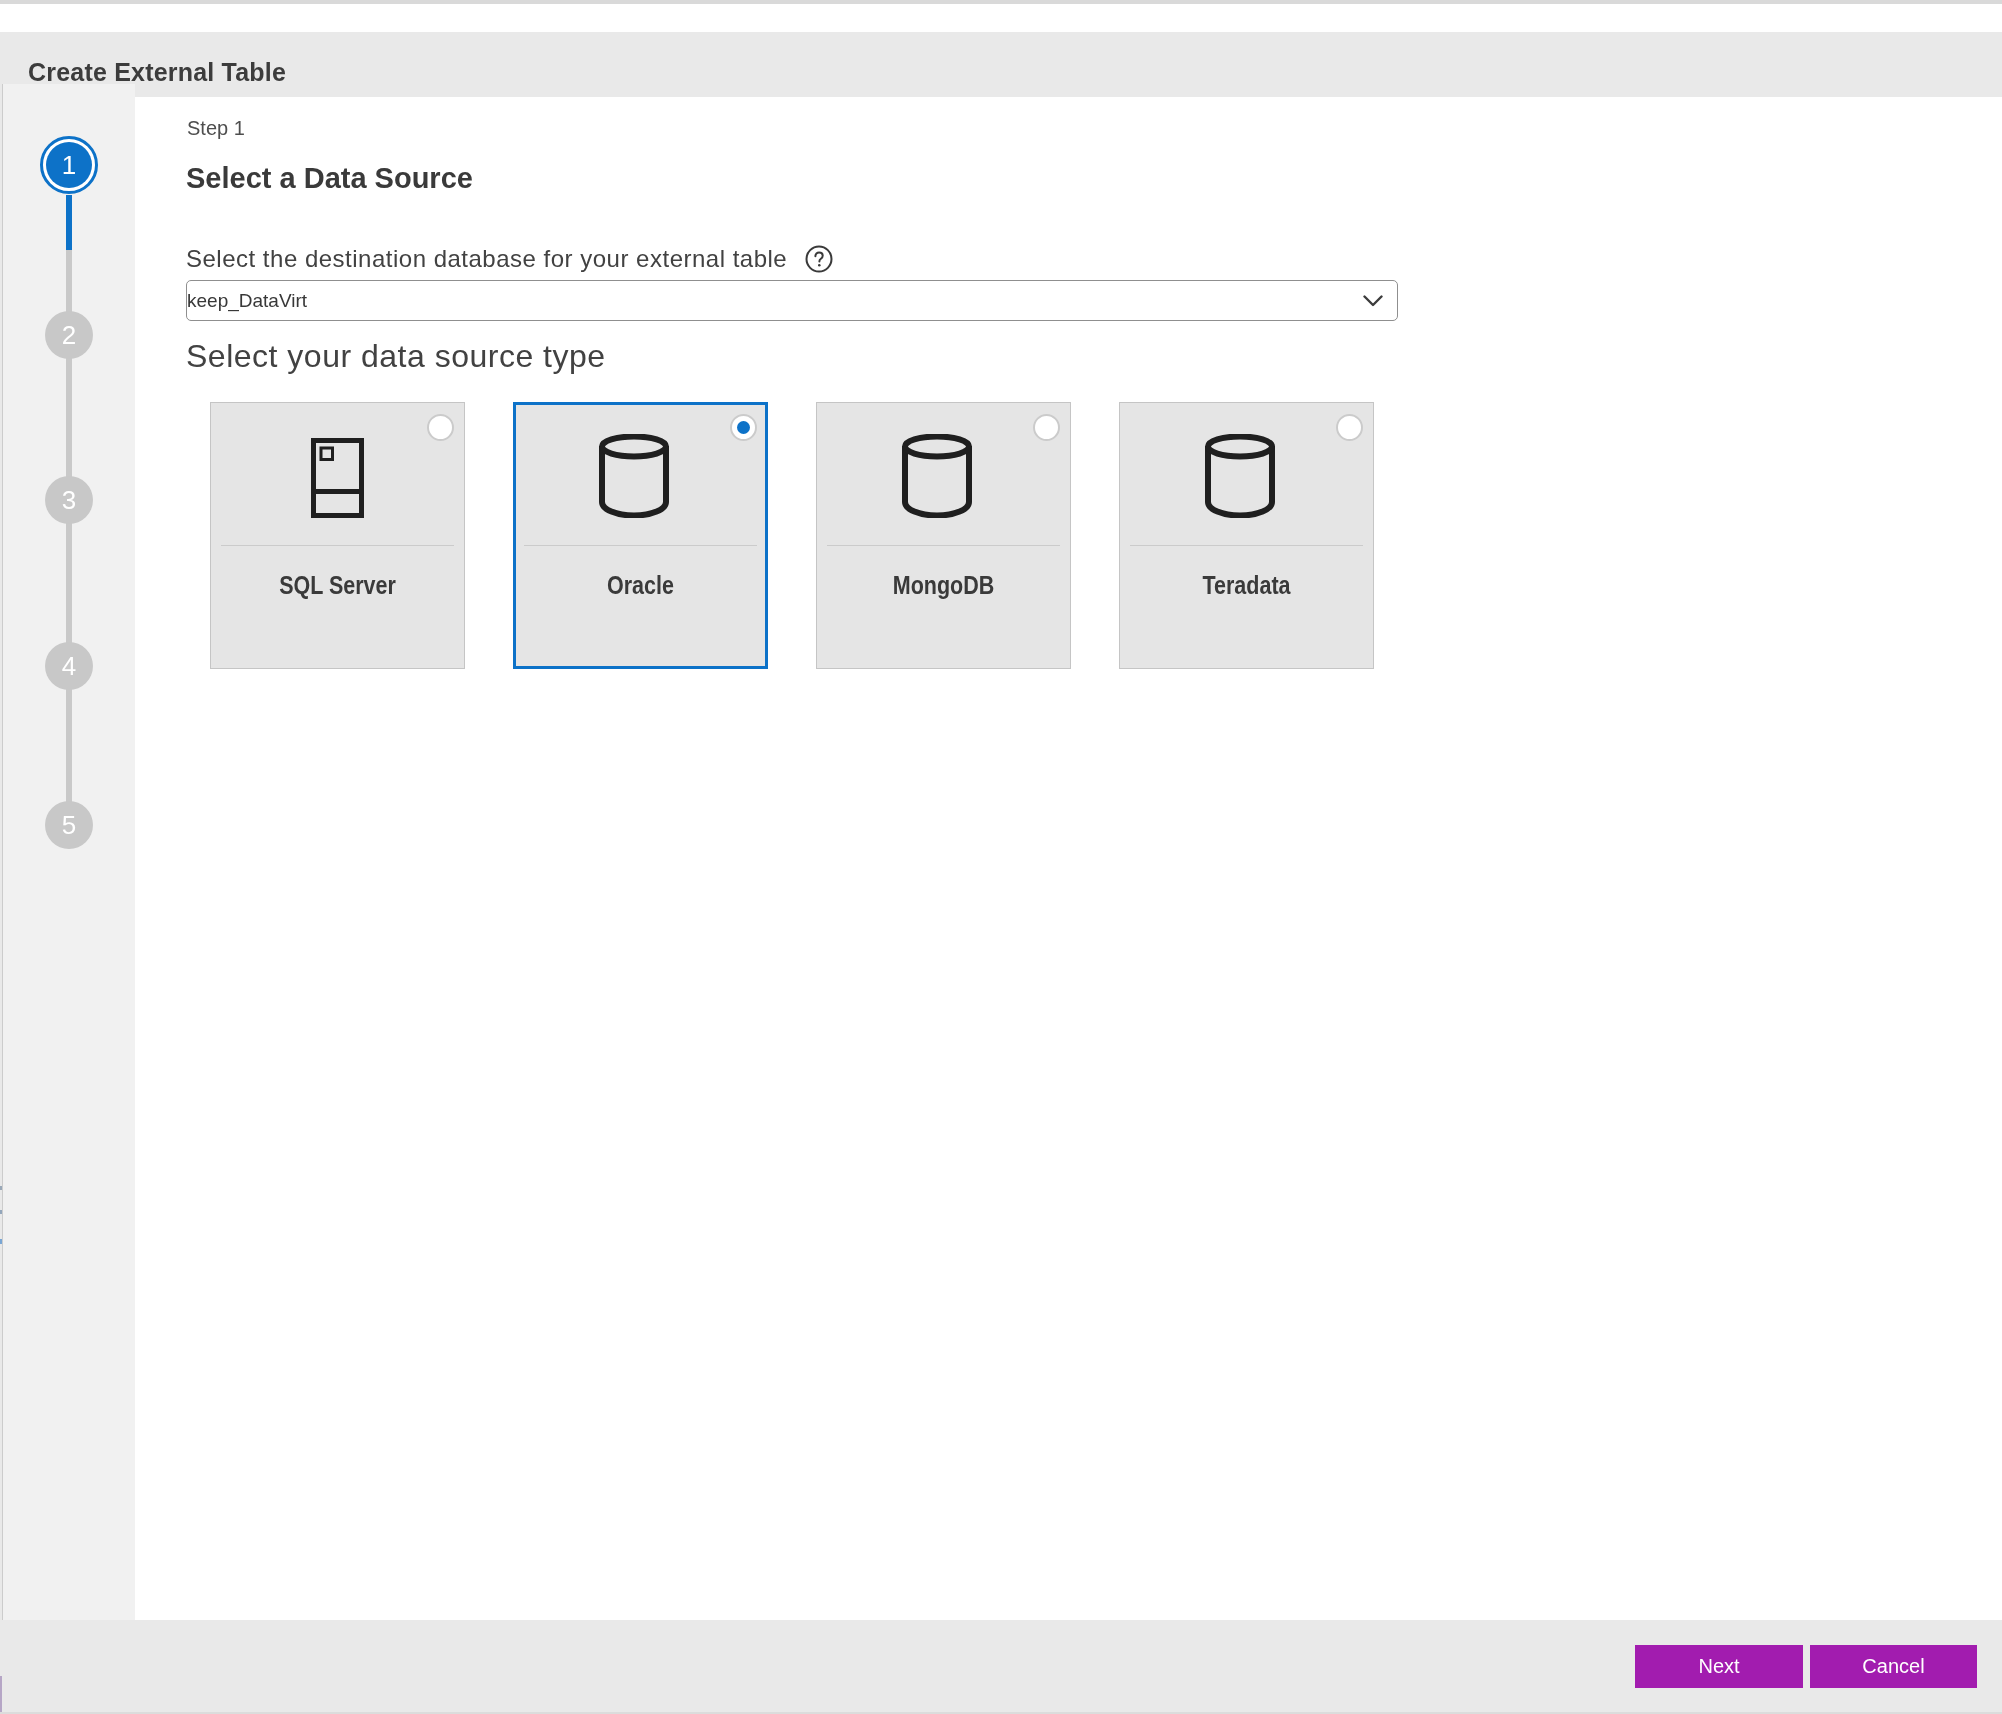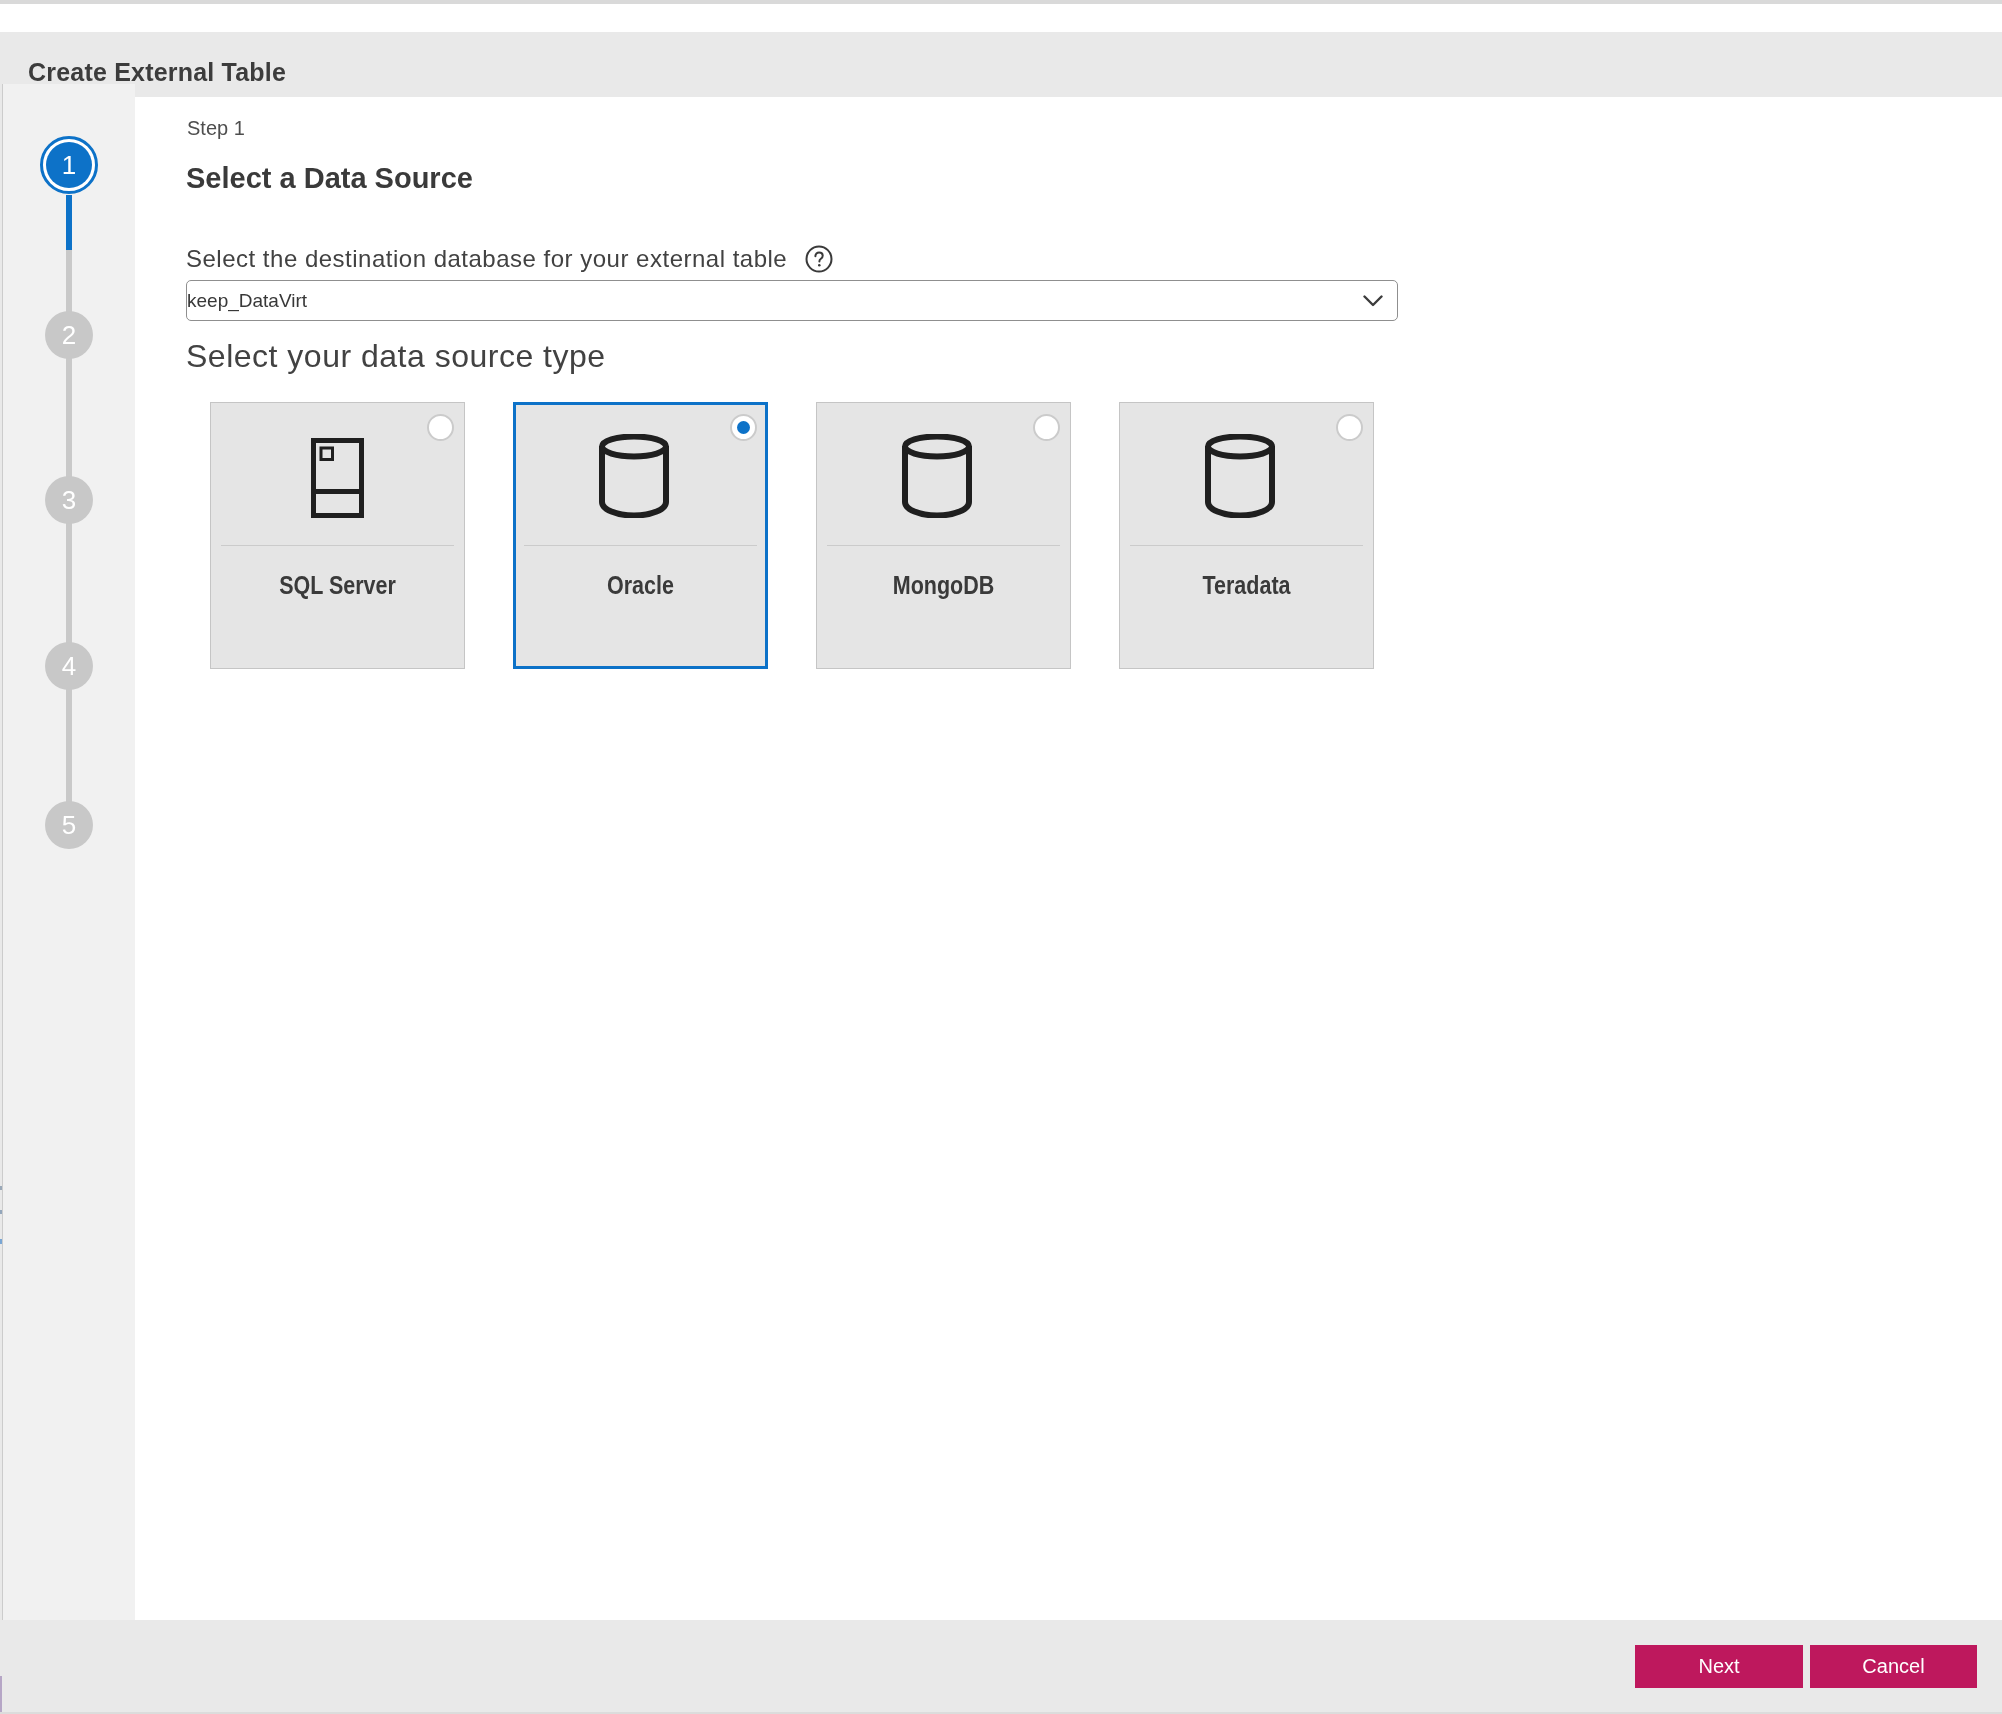--- a/index.html
+++ b/index.html
@@ -99,21 +99,21 @@
     position: absolute; left: 0; top: 168px; width: 100%;
     text-align: center; font-size: 25px; font-weight: 700; color: #3a3a3a;
     transform: scaleX(0.86);
   }
   .card.selected .card-label { top: 166px; }
 
   
   .footer { position: absolute; left: 0; top: 1620px; width: 2002px; height: 94px; background: #e9e9e9; }
   .btn {
     position: absolute; top: 25px; height: 43px;
-    background: #be185d; color: #ffffff; font-size: 20px;
+    background: #a21caf; color: #ffffff; font-size: 20px;
     font-family: "Liberation Sans", "DejaVu Sans", sans-serif;
     border: none; display: flex; align-items: center; justify-content: center;
   }
   .btn-next { left: 1635px; width: 168px; }
   .btn-cancel { left: 1810px; width: 167px; }
 
   
   .artifact { position: absolute; left: 0; width: 2px; }
   .a1 { top: 1186px; height: 4px; background: #9aa8b8; }
   .a2 { top: 1210px; height: 4px; background: #93a6bb; }

